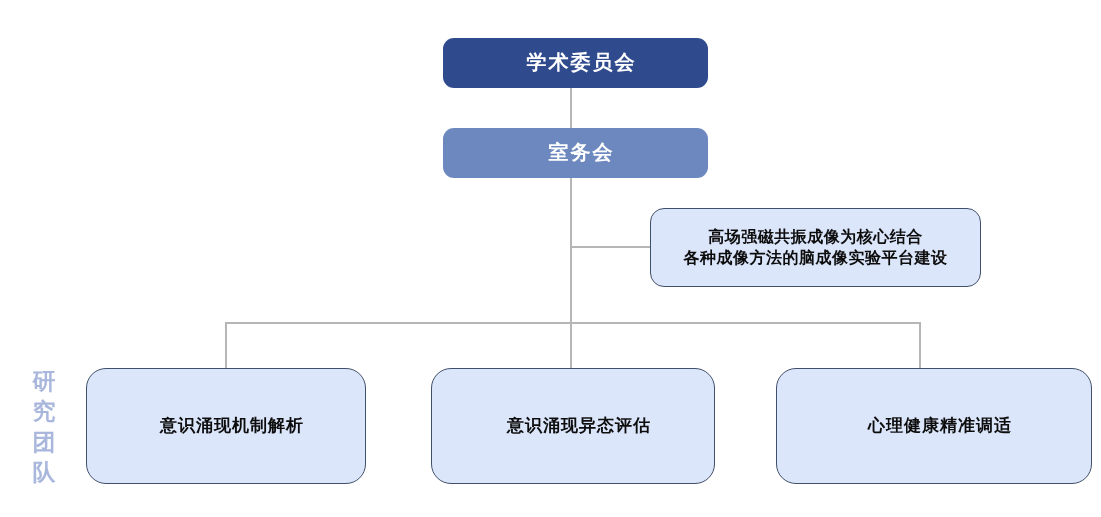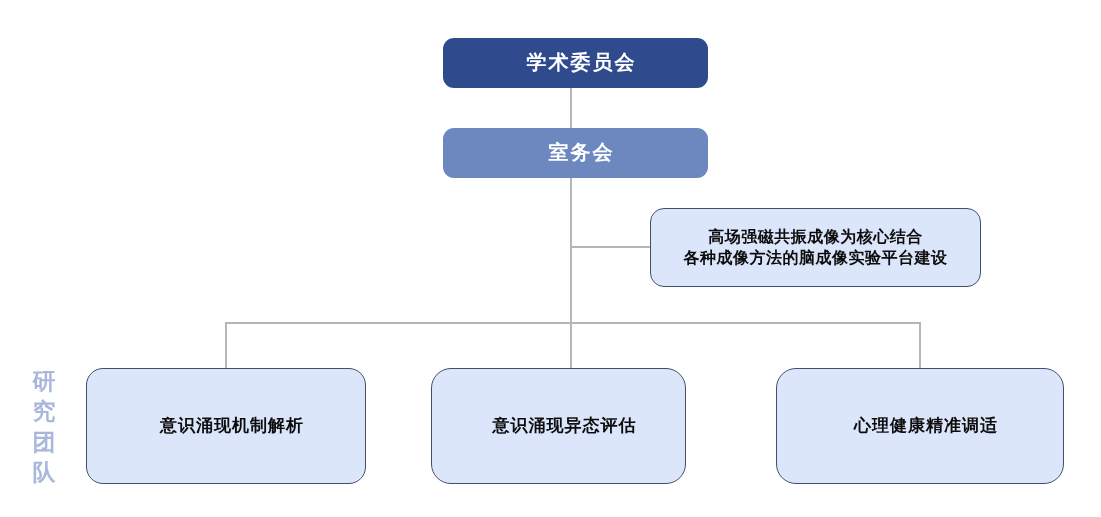--- a/index.html
+++ b/index.html
@@ -127,29 +127,29 @@
     <span class="node-label">室务会</span>
   </div>
 
   <div class="node level-leaf platform" style="left:650px; top:208px; width:331px; height:79px;">
     <span class="node-label">
       <span class="line">高场强磁共振成像为核心结合</span>
       <span class="line">各种成像方法的脑成像实验平台建设</span>
     </span>
   </div>
 
-  <div class="node level-leaf team" style="left:86px; top:368px; width:280px; height:116px;border-radius:17px;">
+  <div class="node level-leaf team" style="left:86px; top:368px; width:280px; height:116px;">
     <span class="node-label">意识涌现机制解析</span>
   </div>
 
-  <div class="node level-leaf team" style="left:431px; top:368px; width:255px; height:116px;">
+  <div class="node level-leaf team" style="left:431px; top:368px; width:284px; height:116px;">
     <span class="node-label">意识涌现异态评估</span>
   </div>
 
-  <div class="node level-leaf team" style="left:776px; top:368px; width:288px; height:116px;">
+  <div class="node level-leaf team" style="left:776px; top:368px; width:316px; height:116px;">
     <span class="node-label">心理健康精准调适</span>
   </div>
 
   <div class="side-caption" style="left:30px; top:370px; width:28px; height:114px;">
     <span class="ch">研</span>
     <span class="ch">究</span>
     <span class="ch">团</span>
     <span class="ch">队</span>
   </div>
 

